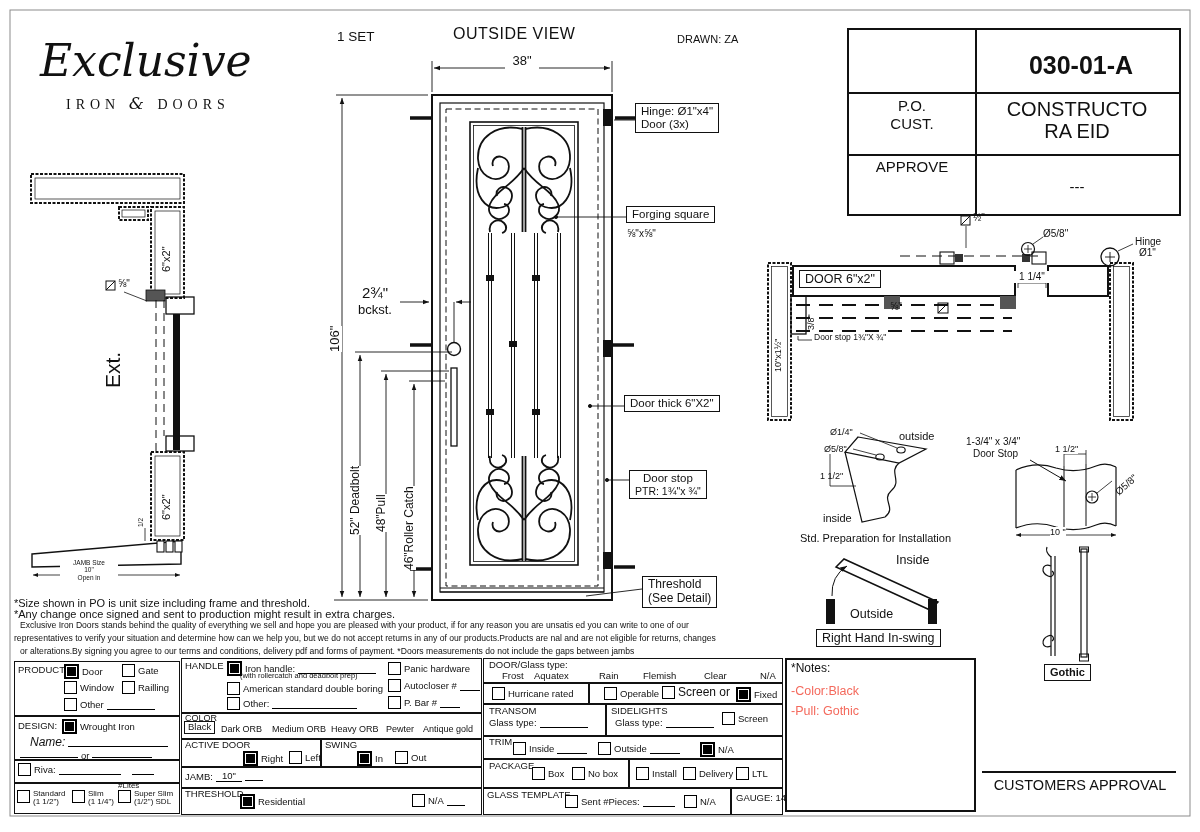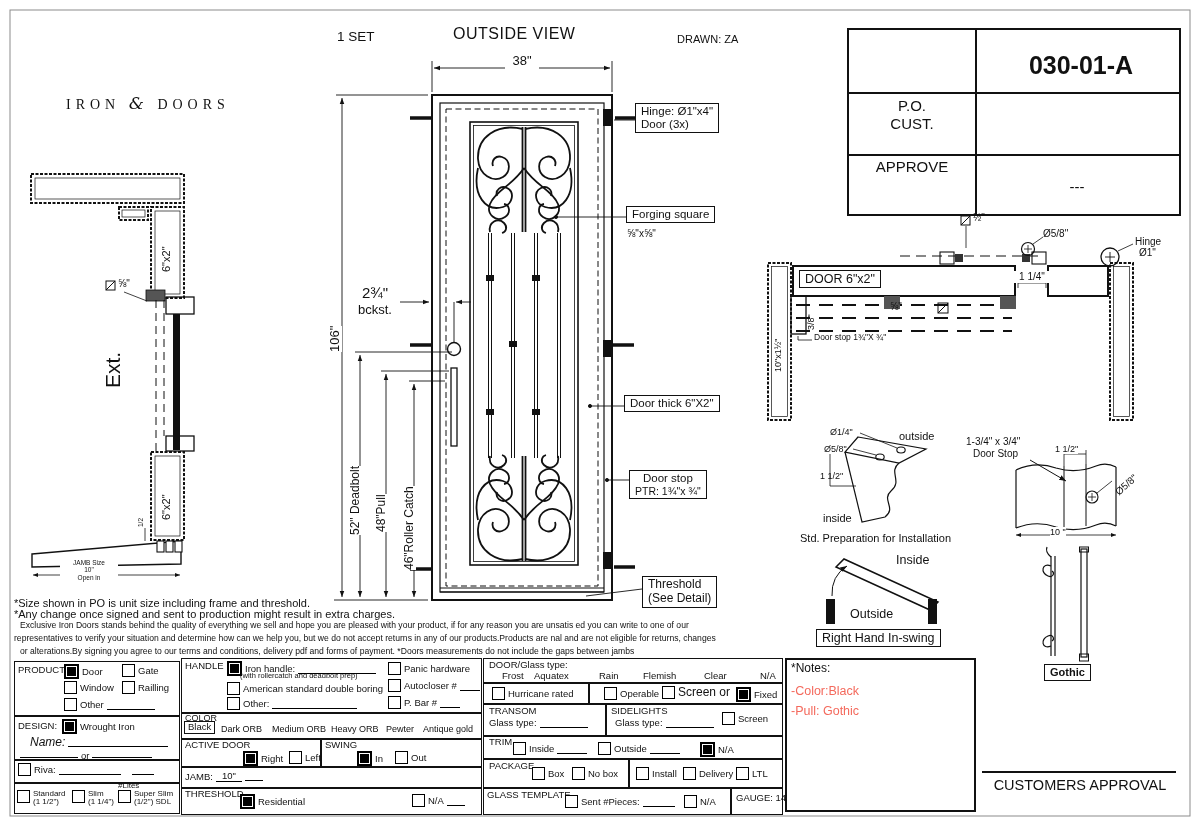--- a/index.html
+++ b/index.html
@@ -216,37 +216,39 @@
   <path d="M 1051,646 C 1042,650 1040,639 1048,636 C 1053,634 1055,639 1052,641" stroke-width="1.2"></path>
   <path d="M 1051,557 Q 1045,552 1047,547" stroke-width="1.2"></path>
   <rect x="1081" y="549" width="6" height="108" stroke-width="1.2"></rect>
   <rect x="1079.5" y="547" width="9" height="5" stroke-width="1"></rect>
   <rect x="1079.5" y="654" width="9" height="7" stroke-width="1"></rect>
 
   <line x1="982" y1="772" x2="1176" y2="772" stroke-width="2.2"></line>
 </g>
 </svg>
 
+<div class="t logo-script" style="left:40px;top:36px;font-size:44px;">Exclusive</div>
 <div class="t" style="left:66px;top:94px;font-size:14px;letter-spacing:5px;font-family:'Liberation Serif',serif;">
   <span>IRON</span>
   <span class="logo-script" style="font-size:17px;">&amp;</span>
   <span>DOORS</span>
 </div>
 
 <div class="t" style="left:337px;top:29px;font-size:13.5px;">1  SET</div>
 <div class="t" style="left:453px;top:25px;font-size:16px;letter-spacing:0.5px;">OUTSIDE VIEW</div>
 <div class="t" style="left:677px;top:33px;font-size:11px;">DRAWN: ZA</div>
 
 <div style="position:absolute;left:847px;top:28px;width:330px;height:184px;border:2px solid #111;">
   <div style="position:absolute;left:126px;top:0;bottom:0;border-left:2px solid #111;"></div>
   <div style="position:absolute;left:0;top:62px;right:0;border-top:2px solid #111;"></div>
   <div style="position:absolute;left:0;top:124px;right:0;border-top:2px solid #111;"></div>
   <div class="t ctr" style="left:0;top:24px;width:126px;font-size:15px;margin-top:43px;">P.O.</div>
   <div class="t ctr" style="left:126px;top:21px;width:212px;font-size:25px;font-weight:bold;">030-01-A</div>
   <div class="t ctr" style="left:0;top:85px;width:126px;font-size:15px;">CUST.</div>
+  <div class="ctr" style="position:absolute;left:153px;top:68px;width:150px;font-size:20px;line-height:1.1;white-space:normal;">CONSTRUCTO RA EID</div>
   <div class="t ctr" style="left:0;top:128px;width:126px;font-size:15px;">APPROVE</div>
   <div class="t ctr" style="left:126px;top:148px;width:204px;font-size:15px;">---</div>
 </div>
 
 <div class="t ctr" style="left:505px;top:54px;width:34px;font-size:13px;background:#fff;">38"</div>
 <div class="vt" style="left:327px;top:352px;font-size:13px;background:#fff;">106"</div>
 <div class="vt" style="left:348px;top:535px;font-size:12px;background:#fff;">52" Deadbolt</div>
 <div class="vt" style="left:374px;top:532px;font-size:12px;background:#fff;">48"Pull</div>
 <div class="vt" style="left:402px;top:570px;font-size:12px;background:#fff;">46"Roller Catch</div>
 <div class="t" style="left:362px;top:284px;font-size:15px;">2¾"</div>

